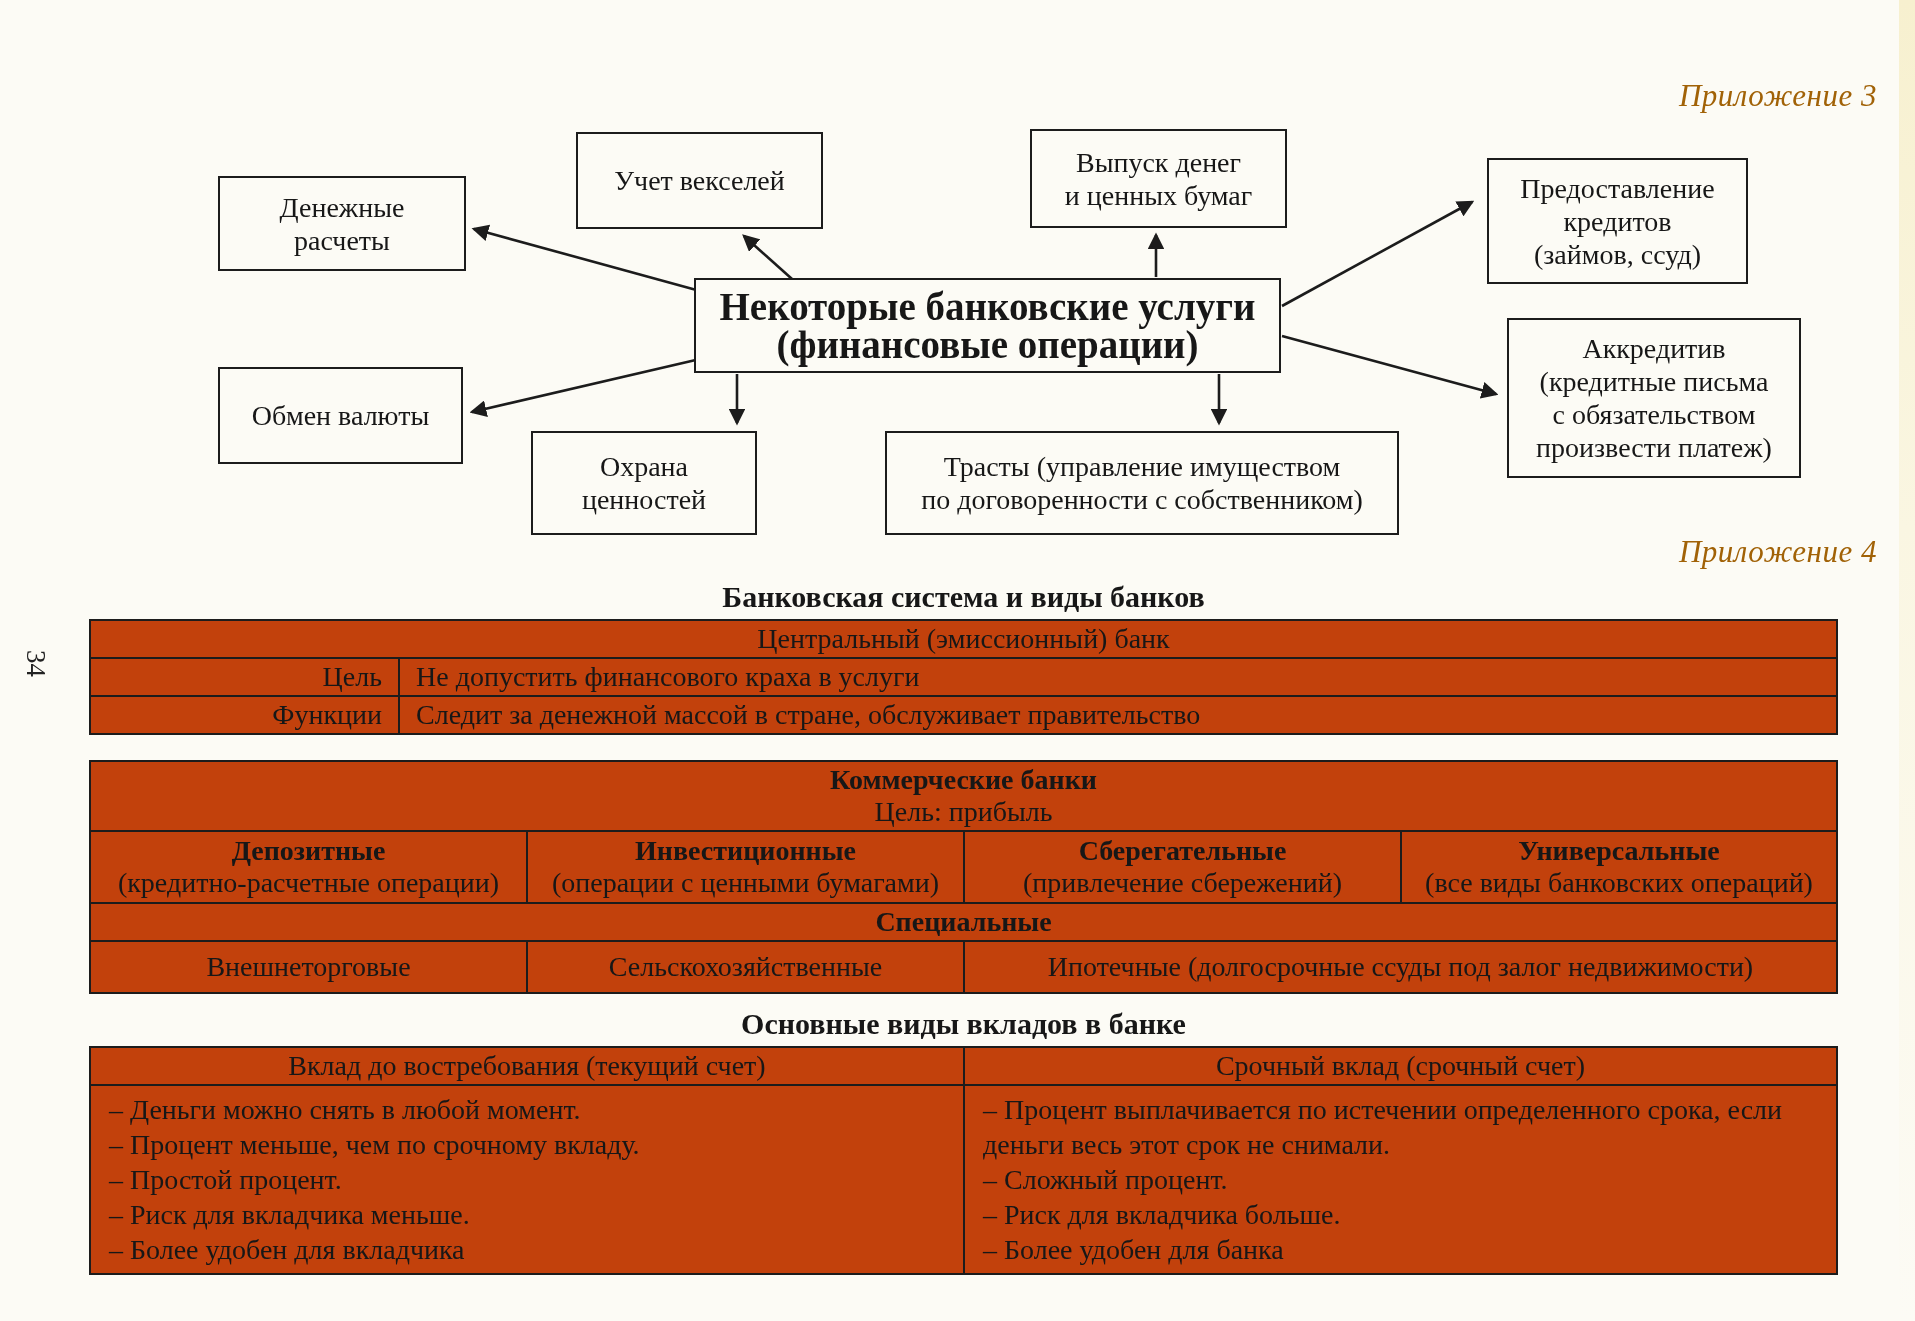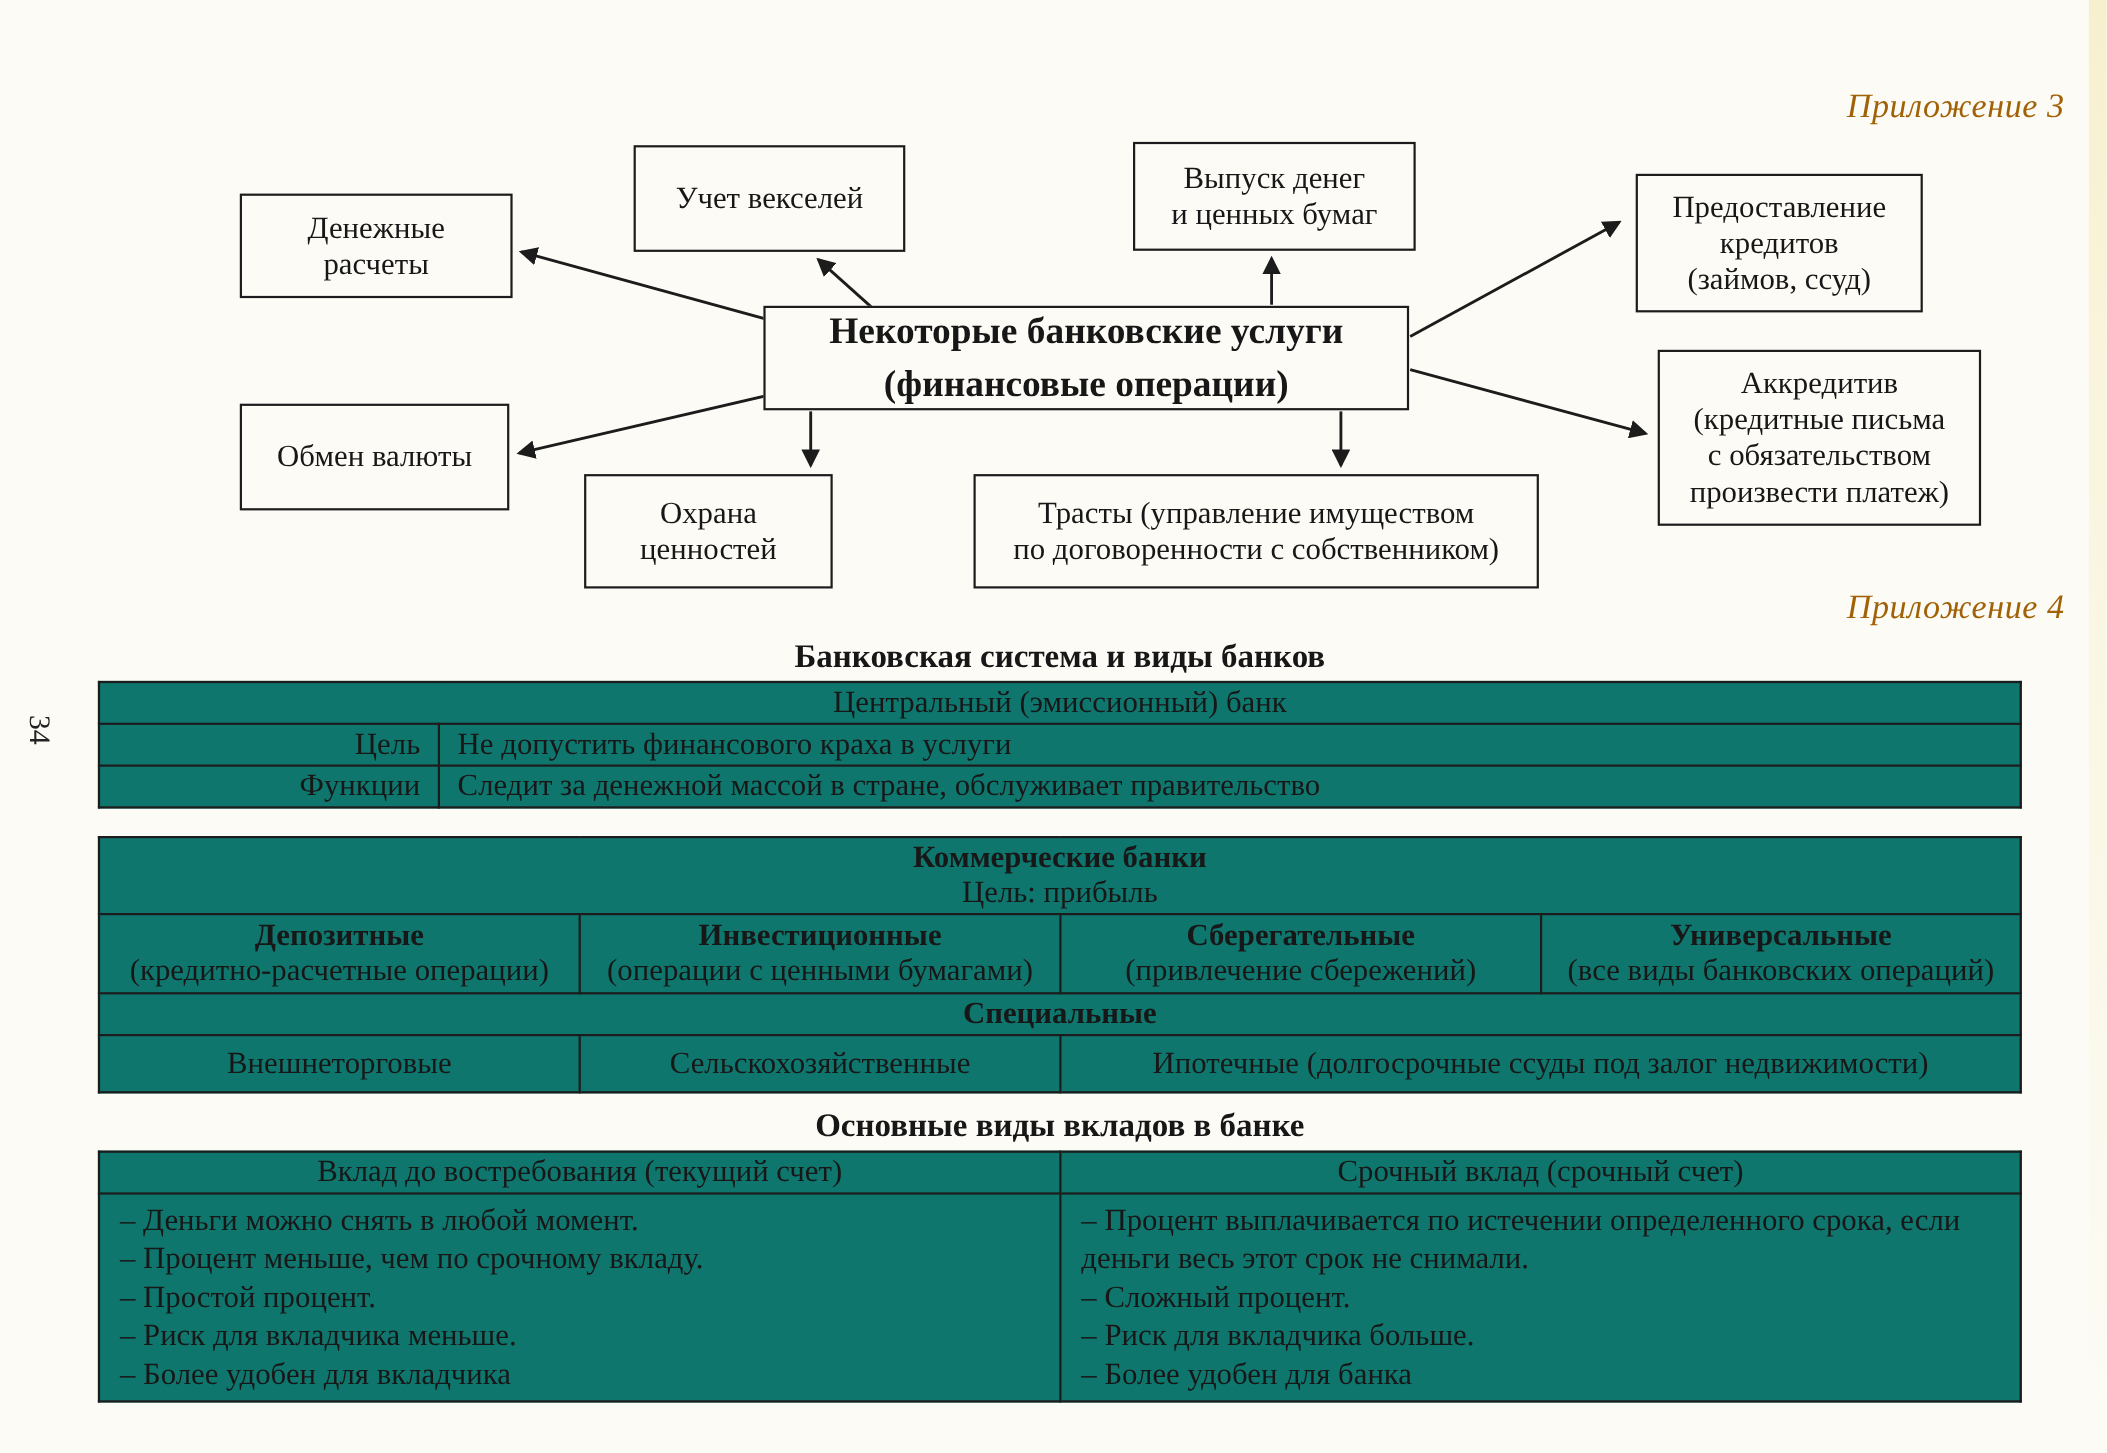--- a/index.html
+++ b/index.html
@@ -22,38 +22,38 @@
   .appendix3{top:78px;}
   .appendix4{top:534px;}
   
   .diagram{position:absolute;left:0;top:0;width:1915px;height:560px;}
   .arrows{position:absolute;left:0;top:0;}
   .dbox{
     position:absolute;border:2.5px solid #1c1c1c;background:#fcfbf5;
     display:flex;align-items:center;justify-content:center;text-align:center;
     font-size:28px;line-height:33px;white-space:pre-line;padding:4px 8px;box-sizing:border-box;
   }
-  .dbox.center{font-weight:bold;font-size:34px;line-height:48px;}
+  .dbox.center{font-weight:bold;font-size:39px;line-height:38px;}
   
   .pageno{
     position:absolute;left:22px;top:648px;font-size:27px;color:#222;
     transform:rotate(90deg);transform-origin:center;
   }
   
   .sec-title{
     position:absolute;left:89px;width:1749px;text-align:center;
     font-weight:bold;font-size:30px;margin:0;
   }
   .t1title{top:580px;}
   .t2title{top:1007px;}
   
   table.tbl{
     position:absolute;left:89px;width:1749px;
     border-collapse:collapse;table-layout:fixed;
-    font-size:28px;color:#171717;background:#0f766e;
+    font-size:28px;color:#171717;background:#c2410c;
   }
   table.tbl th,table.tbl td{
     border:2px solid #1c1c1c;padding:2px 16px;box-sizing:border-box;
     font-weight:normal;vertical-align:middle;
   }
   .tbl1{top:619px;}
   .tbl1 th{font-weight:bold;text-align:center;height:38px;}
   .tbl1 td{height:35px;}
   .tbl1 .lbl{padding-left:20px;text-align:right;}
   .tbl2{top:760px;}

